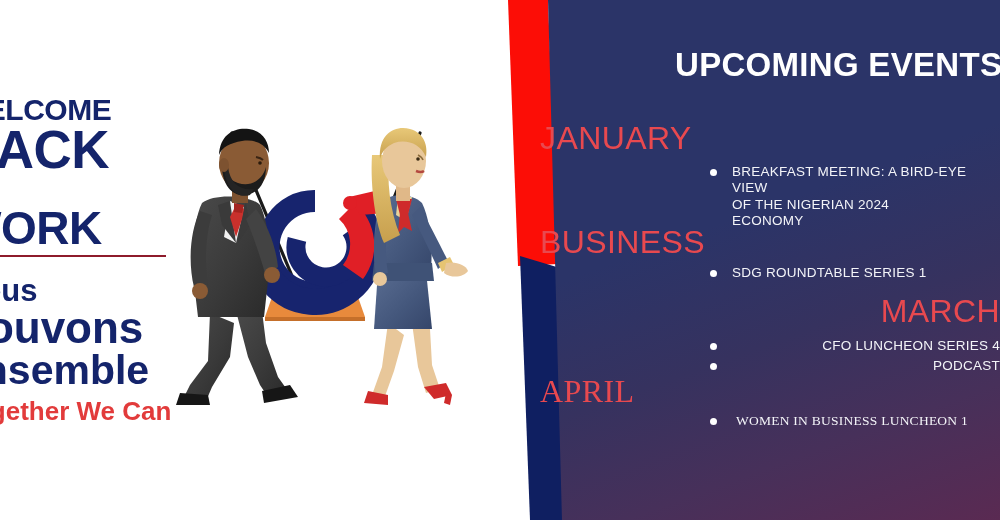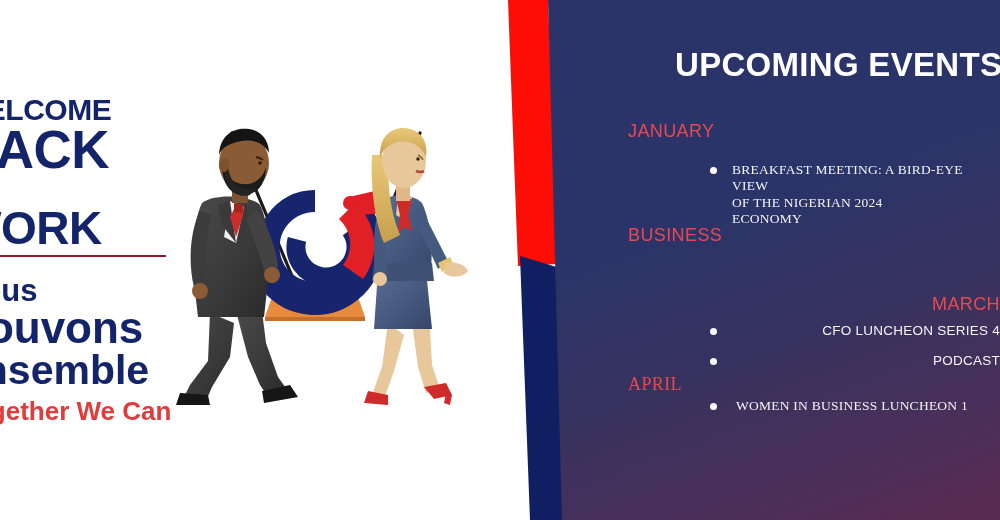--- a/index.html
+++ b/index.html
@@ -137,24 +137,23 @@
   }
 
   .month-group { position: absolute; left: 0; width: 460px; }
   #group-0 { top: 122px; }
   #group-1 { top: 226px; }
   #group-2 { top: 295px; text-align: right; }
   #group-3 { top: 375px; font-family: Liberation Serif, serif; }
 
   .month-name {
     color: #e8494f;
-    font-size: 18px;
+    font-size: 32px;
     font-weight: 400;
     letter-spacing: 0.4px;
-    margin-left: 88px;
     line-height: 1.05;
     white-space: nowrap;
   }
   .event-list {
     list-style: none;
     margin: 4px 0 0 0;
     padding: 0;
   }
   .event-item {
     position: relative;
@@ -171,24 +170,24 @@
     left: 170px;
     top: 5px;
     width: 7px;
     height: 7px;
     border-radius: 50%;
     background: #ffffff;
   }
   .event-item .etext { display: block; white-space: pre-line; }
 
   
-  #group-0 .event-item { margin-top: 21px; font-family: Liberation Serif, serif; }
+  #group-0 .event-item { margin-top: 8px; }
   #group-1 .event-item { margin-top: 5px; }
   #group-2 .event-item:first-child { margin-top: 9px; }
-  #group-2 .event-item + .event-item { margin-top: 14px; }
+  #group-2 .event-item + .event-item { margin-top: 4px; }
   #group-3 .event-item { padding-left: 196px; }
 </style>
 </head>
 <body>
 
 <div id="slide">
 
   <div id="left-panel">
 
     <div class="headline-block">
@@ -370,20 +369,26 @@
             <span class="bullet"></span>
             <span class="etext">BREAKFAST MEETING: A BIRD-EYE VIEW
 OF THE NIGERIAN 2024
 ECONOMY</span>
           </li>
         </ul>
       </div>
 
       <div class="month-group" id="group-1">
         <div class="month-name">BUSINESS</div>
+        <ul class="event-list">
+          <li class="event-item">
+            <span class="bullet"></span>
+            <span class="etext">SDG ROUNDTABLE SERIES 1</span>
+          </li>
+        </ul>
       </div>
 
       <div class="month-group" id="group-2">
         <div class="month-name">MARCH</div>
         <ul class="event-list">
           <li class="event-item">
             <span class="bullet"></span>
             <span class="etext">CFO LUNCHEON SERIES 4</span>
           </li>
           <li class="event-item">

